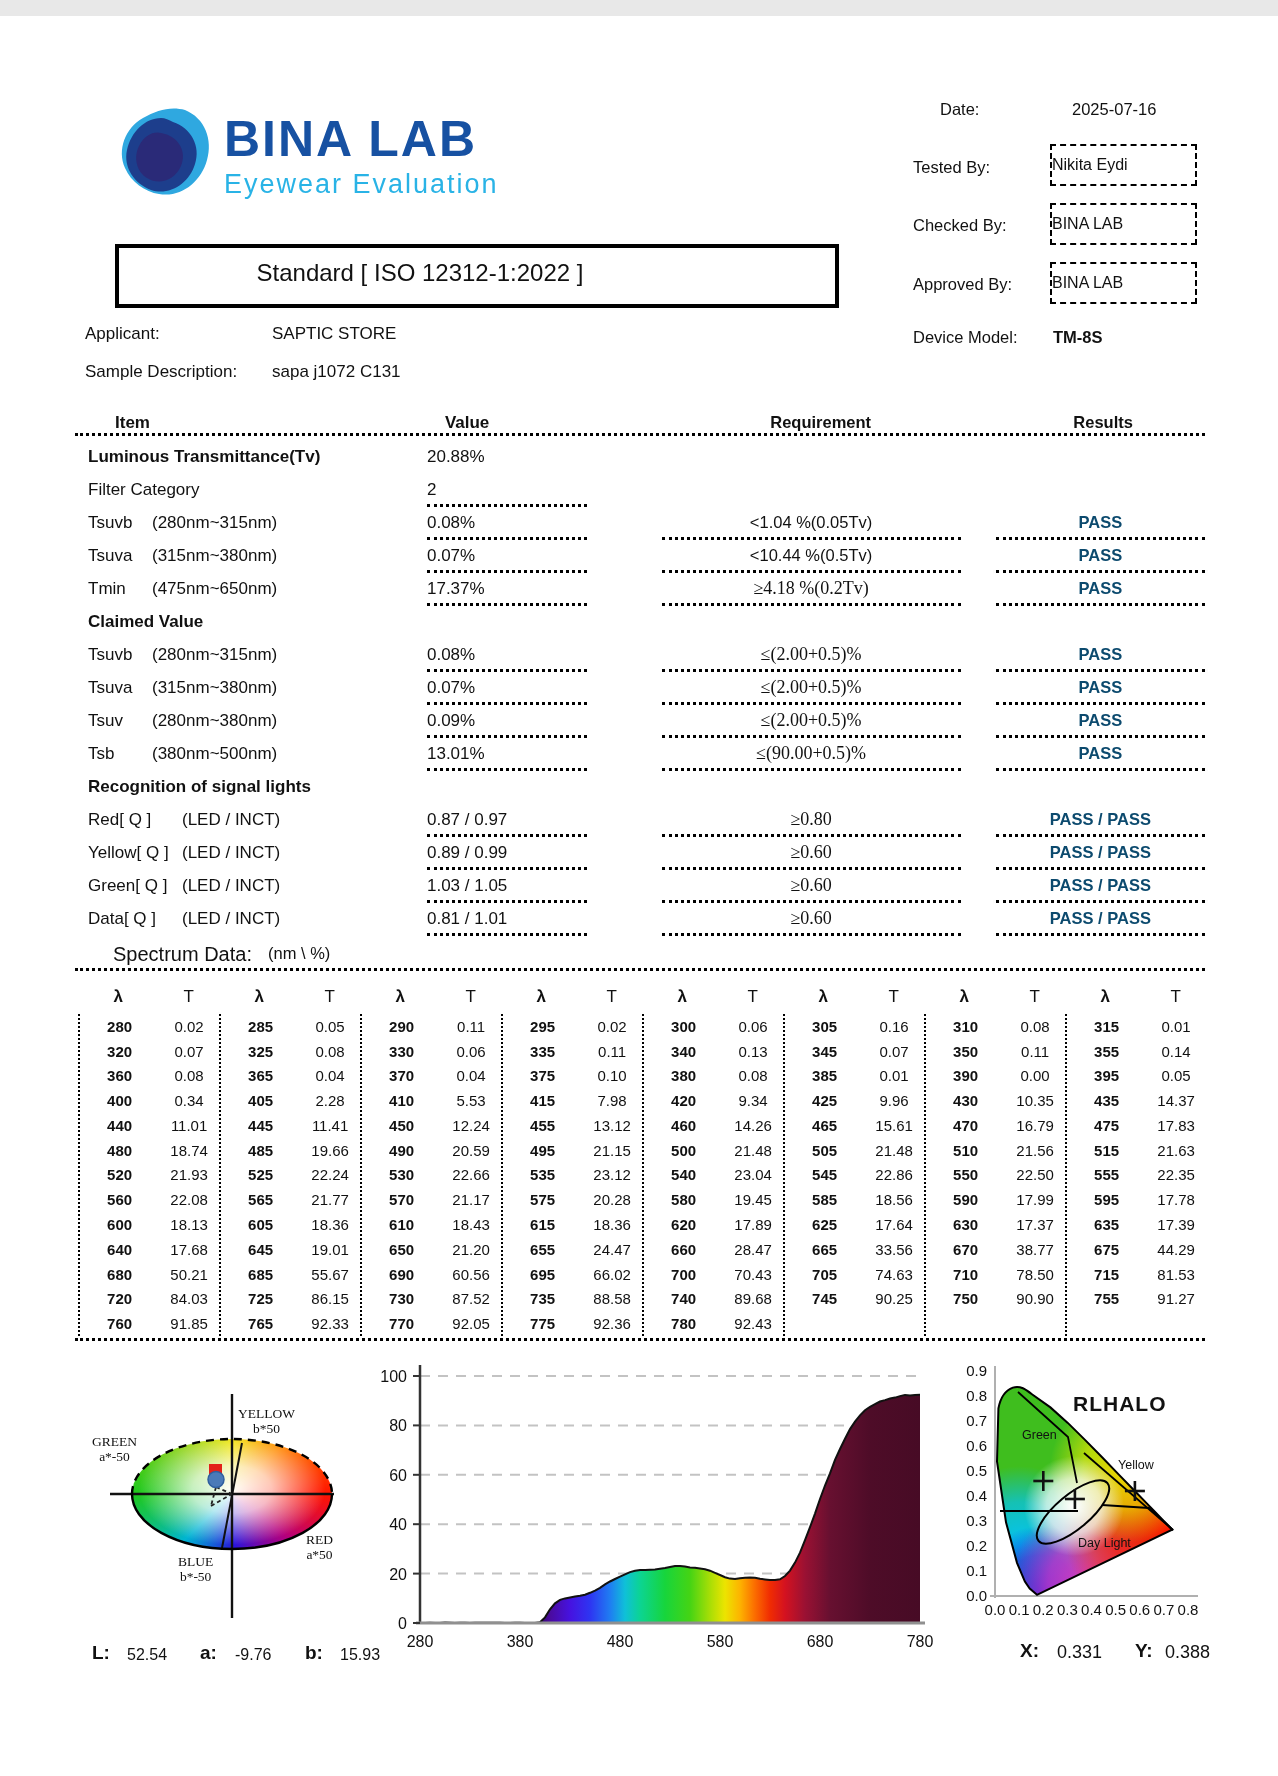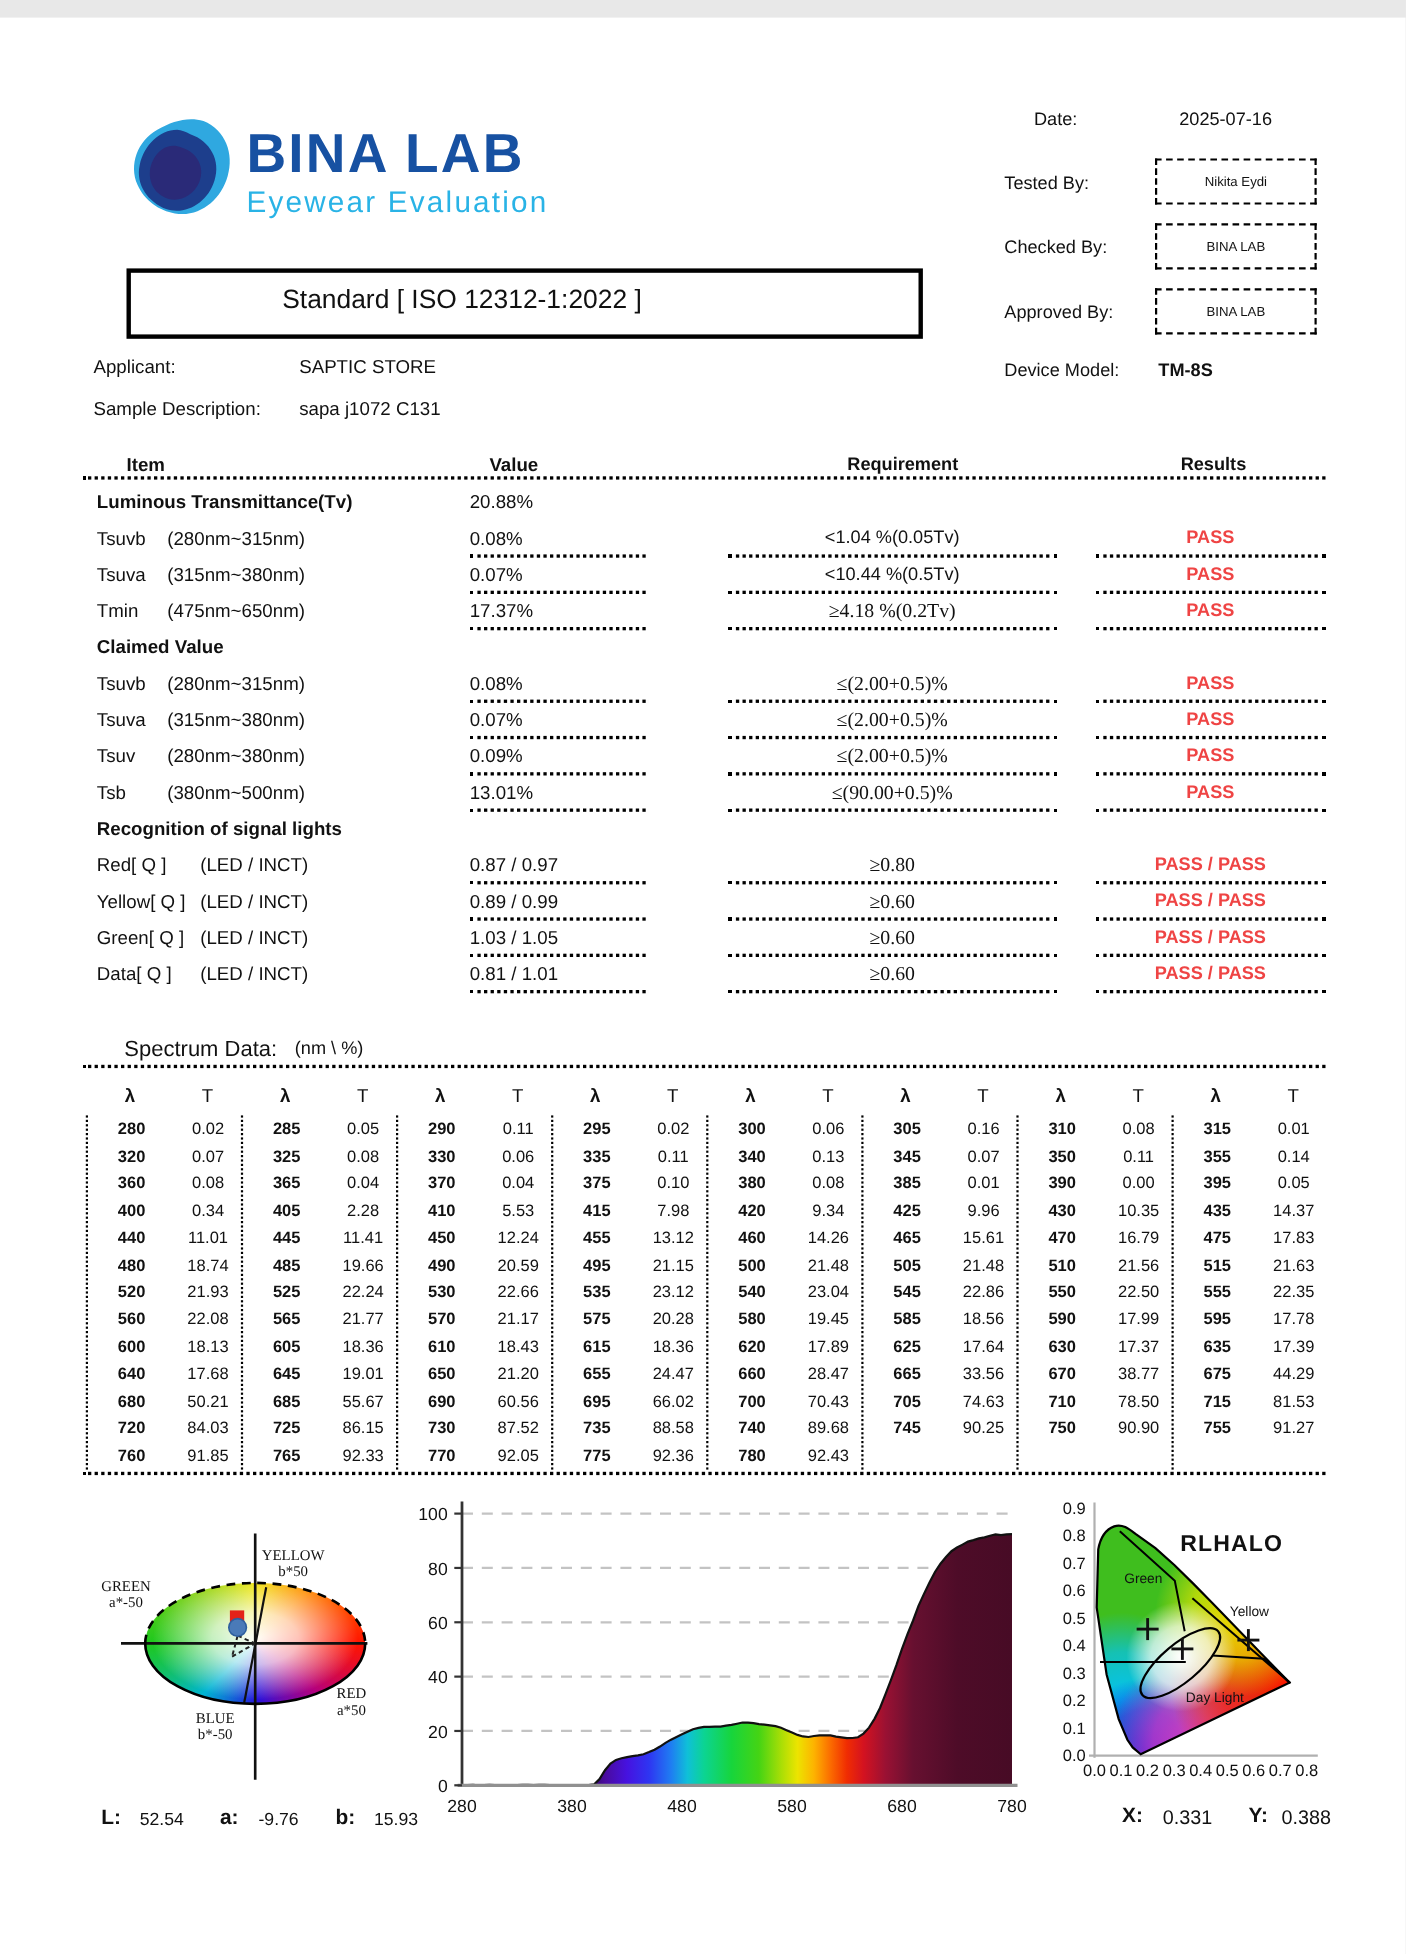--- a/index.html
+++ b/index.html
@@ -2,21 +2,21 @@
 <html><head>
 <meta charset="utf-8">
 <style>
   html,body{margin:0;padding:0;background:#e8e8e8}
   .page{position:relative;width:1278px;height:1776px;background:#fff;margin:16px auto;
         font-family:"Liberation Sans",sans-serif;color:#111;overflow:hidden}
   .abs{position:absolute}
   .b{font-weight:bold}
   .lbl{font-size:16.5px;white-space:nowrap}
   .dashedbox{position:absolute;width:143px;height:38px;border:2.5px dashed #000;
-             display:flex;align-items:center;justify-content:center;font-size:12px;white-space:nowrap}
+             display:flex;align-items:center;justify-content:flex-start;font-size:16px;white-space:nowrap}
   .dotline{position:absolute;border-top:3px dotted #000;height:0}
 
   
   #logo-text{position:absolute;left:224px;top:98px;line-height:1}
   #logo-title{font-size:50px;font-weight:bold;color:#1751a2;letter-spacing:2px;font-family:"Liberation Sans",sans-serif}
   #logo-sub{font-size:27px;color:#29b3e6;letter-spacing:2px;margin-top:7px}
 
   
   #stdbox{position:absolute;left:115px;top:228px;width:716px;height:56px;border:4px solid #000}
   #stdtitle{position:absolute;left:115px;top:243px;width:610px;text-align:center;font-size:24px}
@@ -28,21 +28,21 @@
   .thead .c-res{color:#111}
   .dothr{border-top:3px dotted #000;height:0;margin-top:2px;margin-bottom:6px}
   .trow{display:flex;height:33px}
   .c-item{width:340px;padding-left:13px;font-size:17px;line-height:30px;white-space:nowrap}
   .iname{display:inline-block;min-width:64px}
   .iname.wide{min-width:94px}
   .c-val{width:160px;font-size:17px;line-height:29px;height:29px}
   .c-req{width:300px;margin-left:75px;text-align:center;font-size:16.5px;line-height:29px;height:29px;white-space:nowrap}
   .c-req.serif{font-family:"Liberation Serif",serif;font-size:18px}
   .c-res{width:210px;margin-left:35px;text-align:center;font-size:16.5px;line-height:29px;height:29px;
-         color:#ef4444;font-weight:bold;white-space:nowrap}
+         color:#0c4a6e;font-weight:bold;white-space:nowrap}
   .du{border-bottom:3px dotted #000}
 
   
   #spec-title{position:absolute;left:113px;top:927px;font-size:20px;font-weight:normal}
   #spec-unit{position:absolute;left:268px;top:928px;font-size:16.5px}
   .spec-head{position:absolute;left:78px;top:968px;width:1128px;display:grid;grid-template-columns:repeat(8,1fr);height:26px}
   .sgroup{display:grid;grid-template-columns:57% 43%;font-size:17px;align-items:center}
   .sgroup span{text-align:center}
   .spec-body{position:absolute;left:78px;top:998px;width:1128px;height:322px;display:grid;grid-template-columns:repeat(8,1fr)}
   .scol{border-left:2.5px dotted #000}
@@ -118,20 +118,26 @@
       <div class="c-item">Item</div>
       <div class="c-val">Value</div>
       <div class="c-req">Requirement</div>
       <div class="c-res">Results</div>
     </div>
     <div class="dothr"></div>
     <div id="results-rows">
         <div class="trow">
           <div class="c-item"><span class="iname b">Luminous Transmittance(Tv)</span><span class="irange"></span></div>
           <div class="c-val">20.88%</div>
+          <div class="c-req"></div>
+          <div class="c-res"></div>
+        </div>
+        <div class="trow">
+          <div class="c-item"><span class="iname">Filter Category</span><span class="irange"></span></div>
+          <div class="c-val du">2</div>
           <div class="c-req"></div>
           <div class="c-res"></div>
         </div>
         <div class="trow">
           <div class="c-item"><span class="iname">Tsuvb</span><span class="irange">(280nm~315nm)</span></div>
           <div class="c-val du">0.08%</div>
           <div class="c-req du">&lt;1.04 %(0.05Tv)</div>
           <div class="c-res du">PASS</div>
         </div>
         <div class="trow">

